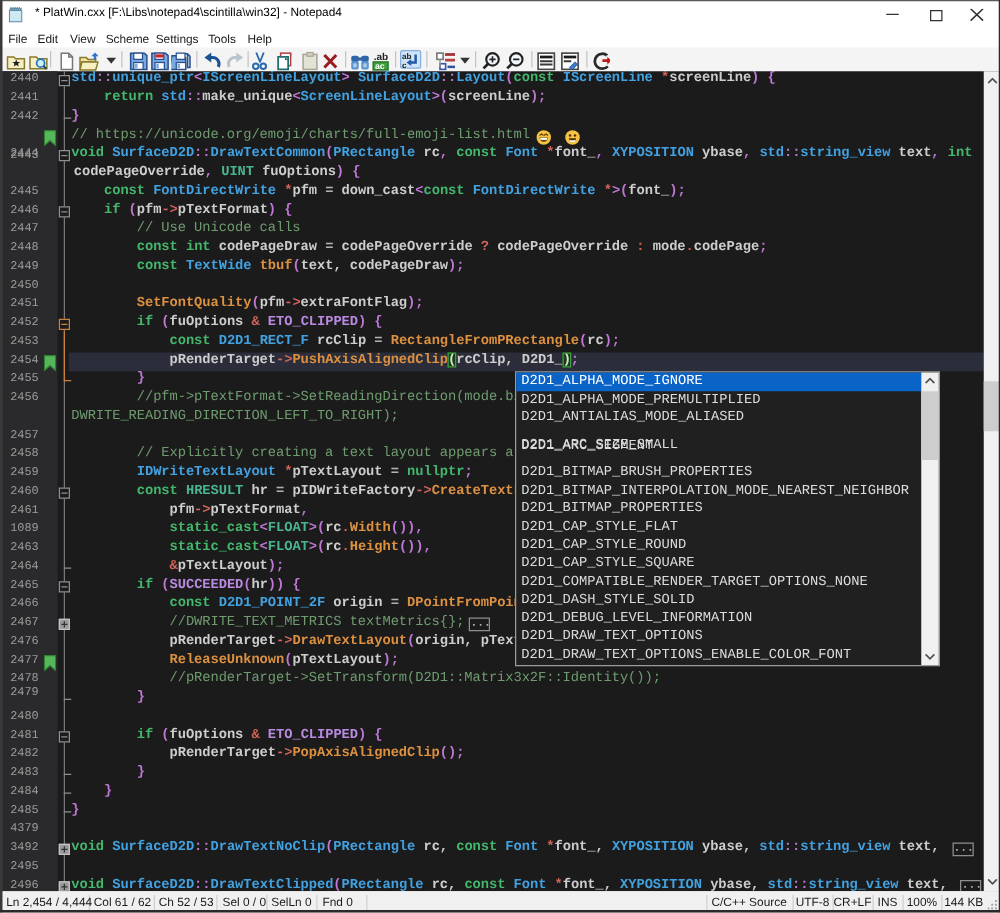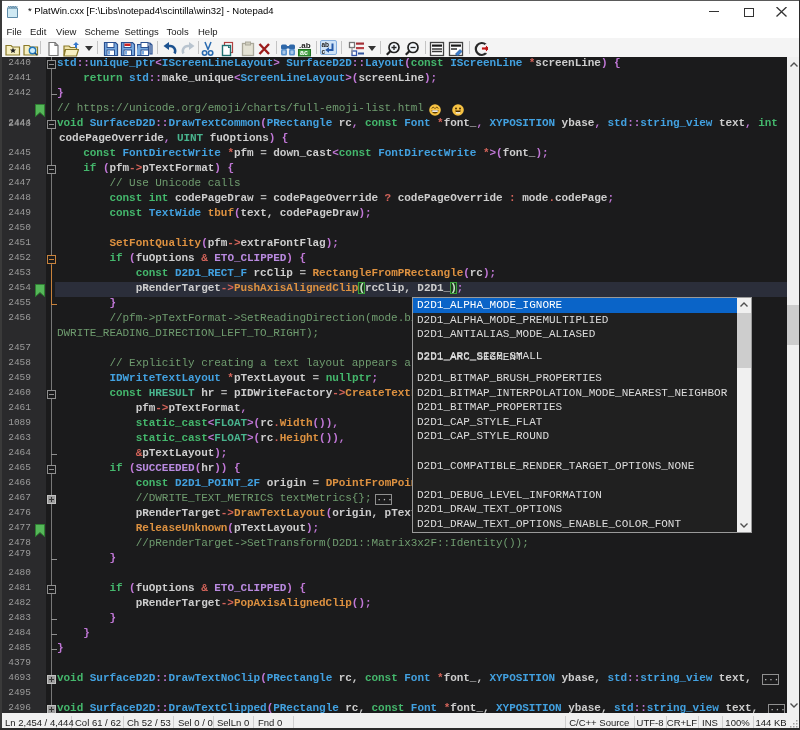--- a/index.html
+++ b/index.html
@@ -237,21 +237,21 @@
 <div class="ln" style="top:522px">2477</div>
 <div class="ln" style="top:537px">2478</div>
 <div class="ln" style="top:548px">2479</div>
 <div class="ln" style="top:567px">2480</div>
 <div class="ln" style="top:582px">2481</div>
 <div class="ln" style="top:597px">2482</div>
 <div class="ln" style="top:612px">2483</div>
 <div class="ln" style="top:627px">2484</div>
 <div class="ln" style="top:642px">2485</div>
 <div class="ln" style="top:657px">4379</div>
-<div class="ln" style="top:672px">4693</div>
+<div class="ln" style="top:672px">3492</div>
 <div class="ln" style="top:687px">2495</div>
 <div class="ln" style="top:702px">2496</div>
 <div style="position:absolute;left:46.5px;top:60.0px;width:9px;height:9px;border:1px solid #8f8f8f;background:#1b1b1c"></div>
 <div style="position:absolute;left:48.5px;top:64.0px;width:5px;height:1px;background:#8f8f8f"></div>
 <div style="position:absolute;left:51px;top:94.0px;width:5.5px;height:1px;background:#8f8f8f"></div>
 <svg class="mk" style="left:34.5px;top:104px" width="10" height="13" viewBox="0 0 10 13">
     <path d="M0.5 0.5 h9 v12 l-4.5 -4 l-4.5 4 z" fill="#55b759" stroke="#2f8032" stroke-width="1"></path>
   </svg>
 <svg class="mk" style="left:429.3px;top:103.5px" width="12" height="12" viewBox="0 0 12 12">
     <circle cx="6" cy="6" r="5.8" fill="#f6c243"></circle>
@@ -308,21 +308,23 @@
     <div style="position:absolute;left:0;top:0.0px;width:324px;height:14.6px;background:#0a64c8;color:#fff;font:11px 'Liberation Mono',monospace;line-height:14.6px;padding-left:4px;white-space:pre;overflow:hidden">D2D1_ALPHA_MODE_IGNORE</div>
     <div style="position:absolute;left:0;top:14.6px;width:324px;height:14.6px;color:#dcdcdc;font:11px 'Liberation Mono',monospace;line-height:14.6px;padding-left:4px;white-space:pre;overflow:hidden">D2D1_ALPHA_MODE_PREMULTIPLIED</div>
     <div style="position:absolute;left:0;top:29.2px;width:324px;height:14.6px;color:#dcdcdc;font:11px 'Liberation Mono',monospace;line-height:14.6px;padding-left:4px;white-space:pre;overflow:hidden">D2D1_ANTIALIAS_MODE_ALIASED</div>
     <div style="position:absolute;left:0;top:52px;width:324px;height:14.6px;color:#dcdcdc;font:11px 'Liberation Mono',monospace;line-height:14.6px;padding-left:4px;white-space:pre;overflow:hidden">D2D1_ARC_SEGMENT</div>
     <div style="position:absolute;left:0;top:51px;width:324px;height:14.6px;color:#dcdcdc;font:11px 'Liberation Mono',monospace;line-height:14.6px;padding-left:4px;white-space:pre;overflow:hidden">D2D1_ARC_SIZE_SMALL</div>
     <div style="position:absolute;left:0;top:73.0px;width:324px;height:14.6px;color:#dcdcdc;font:11px 'Liberation Mono',monospace;line-height:14.6px;padding-left:4px;white-space:pre;overflow:hidden">D2D1_BITMAP_BRUSH_PROPERTIES</div>
     <div style="position:absolute;left:0;top:87.6px;width:324px;height:14.6px;color:#dcdcdc;font:11px 'Liberation Mono',monospace;line-height:14.6px;padding-left:4px;white-space:pre;overflow:hidden">D2D1_BITMAP_INTERPOLATION_MODE_NEAREST_NEIGHBOR</div>
     <div style="position:absolute;left:0;top:102.2px;width:324px;height:14.6px;color:#dcdcdc;font:11px 'Liberation Mono',monospace;line-height:14.6px;padding-left:4px;white-space:pre;overflow:hidden">D2D1_BITMAP_PROPERTIES</div>
     <div style="position:absolute;left:0;top:116.8px;width:324px;height:14.6px;color:#dcdcdc;font:11px 'Liberation Mono',monospace;line-height:14.6px;padding-left:4px;white-space:pre;overflow:hidden">D2D1_CAP_STYLE_FLAT</div>
     <div style="position:absolute;left:0;top:131.4px;width:324px;height:14.6px;color:#dcdcdc;font:11px 'Liberation Mono',monospace;line-height:14.6px;padding-left:4px;white-space:pre;overflow:hidden">D2D1_CAP_STYLE_ROUND</div>
+    <div style="position:absolute;left:0;top:146.0px;width:324px;height:14.6px;color:#dcdcdc;font:11px 'Liberation Mono',monospace;line-height:14.6px;padding-left:4px;white-space:pre;overflow:hidden">D2D1_CAP_STYLE_SQUARE</div>
     <div style="position:absolute;left:0;top:160.6px;width:324px;height:14.6px;color:#dcdcdc;font:11px 'Liberation Mono',monospace;line-height:14.6px;padding-left:4px;white-space:pre;overflow:hidden">D2D1_COMPATIBLE_RENDER_TARGET_OPTIONS_NONE</div>
+    <div style="position:absolute;left:0;top:175.2px;width:324px;height:14.6px;color:#dcdcdc;font:11px 'Liberation Mono',monospace;line-height:14.6px;padding-left:4px;white-space:pre;overflow:hidden">D2D1_DASH_STYLE_SOLID</div>
     <div style="position:absolute;left:0;top:189.8px;width:324px;height:14.6px;color:#dcdcdc;font:11px 'Liberation Mono',monospace;line-height:14.6px;padding-left:4px;white-space:pre;overflow:hidden">D2D1_DEBUG_LEVEL_INFORMATION</div>
     <div style="position:absolute;left:0;top:204.4px;width:324px;height:14.6px;color:#dcdcdc;font:11px 'Liberation Mono',monospace;line-height:14.6px;padding-left:4px;white-space:pre;overflow:hidden">D2D1_DRAW_TEXT_OPTIONS</div>
     <div style="position:absolute;left:0;top:219.0px;width:324px;height:14.6px;color:#dcdcdc;font:11px 'Liberation Mono',monospace;line-height:14.6px;padding-left:4px;white-space:pre;overflow:hidden">D2D1_DRAW_TEXT_OPTIONS_ENABLE_COLOR_FONT</div>
     <div style="position:absolute;right:0;top:0;width:14px;height:234px;background:#f0f0f0">
       <svg style="position:absolute;left:3px;top:4px" width="8" height="5" viewBox="0 0 8 5">
         <path d="M0.5 4.5 L4 1 L7.5 4.5" stroke="#505050" stroke-width="1.4" fill="none"></path>
       </svg>
       <div style="position:absolute;left:0;top:15px;width:14px;height:55px;background:#cdcdcd"></div>
       <svg style="position:absolute;left:3px;top:225px" width="8" height="5" viewBox="0 0 8 5">
         <path d="M0.5 0.5 L4 4 L7.5 0.5" stroke="#505050" stroke-width="1.4" fill="none"></path>

